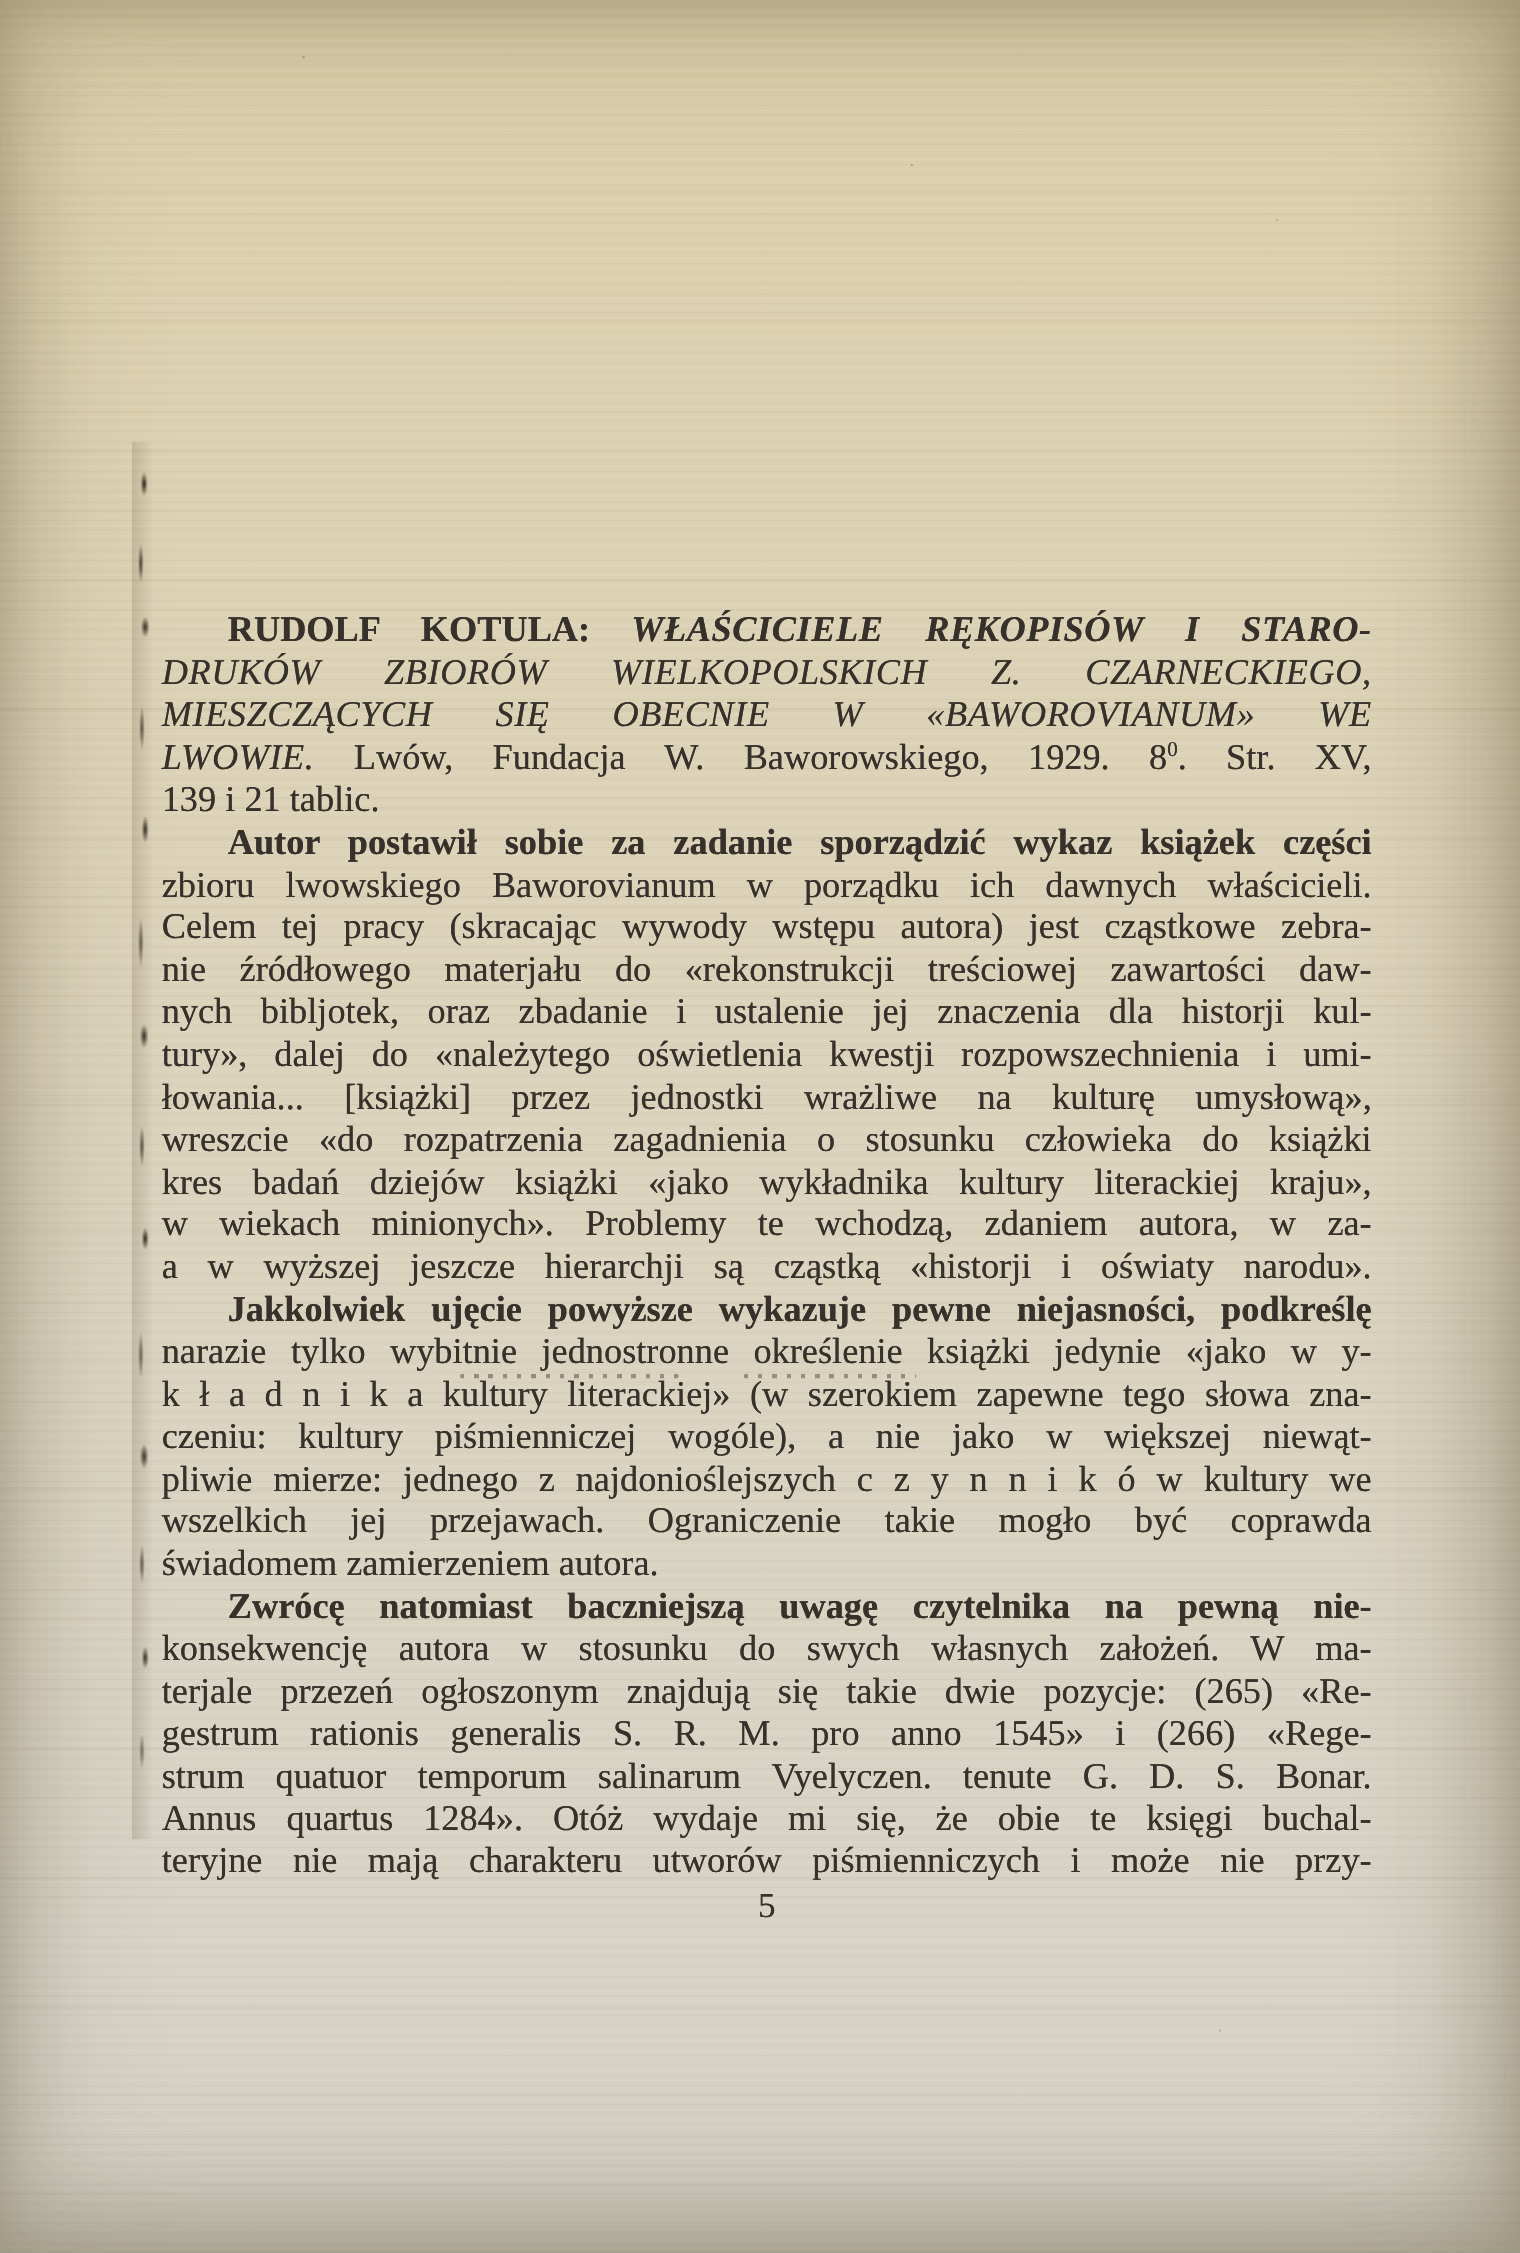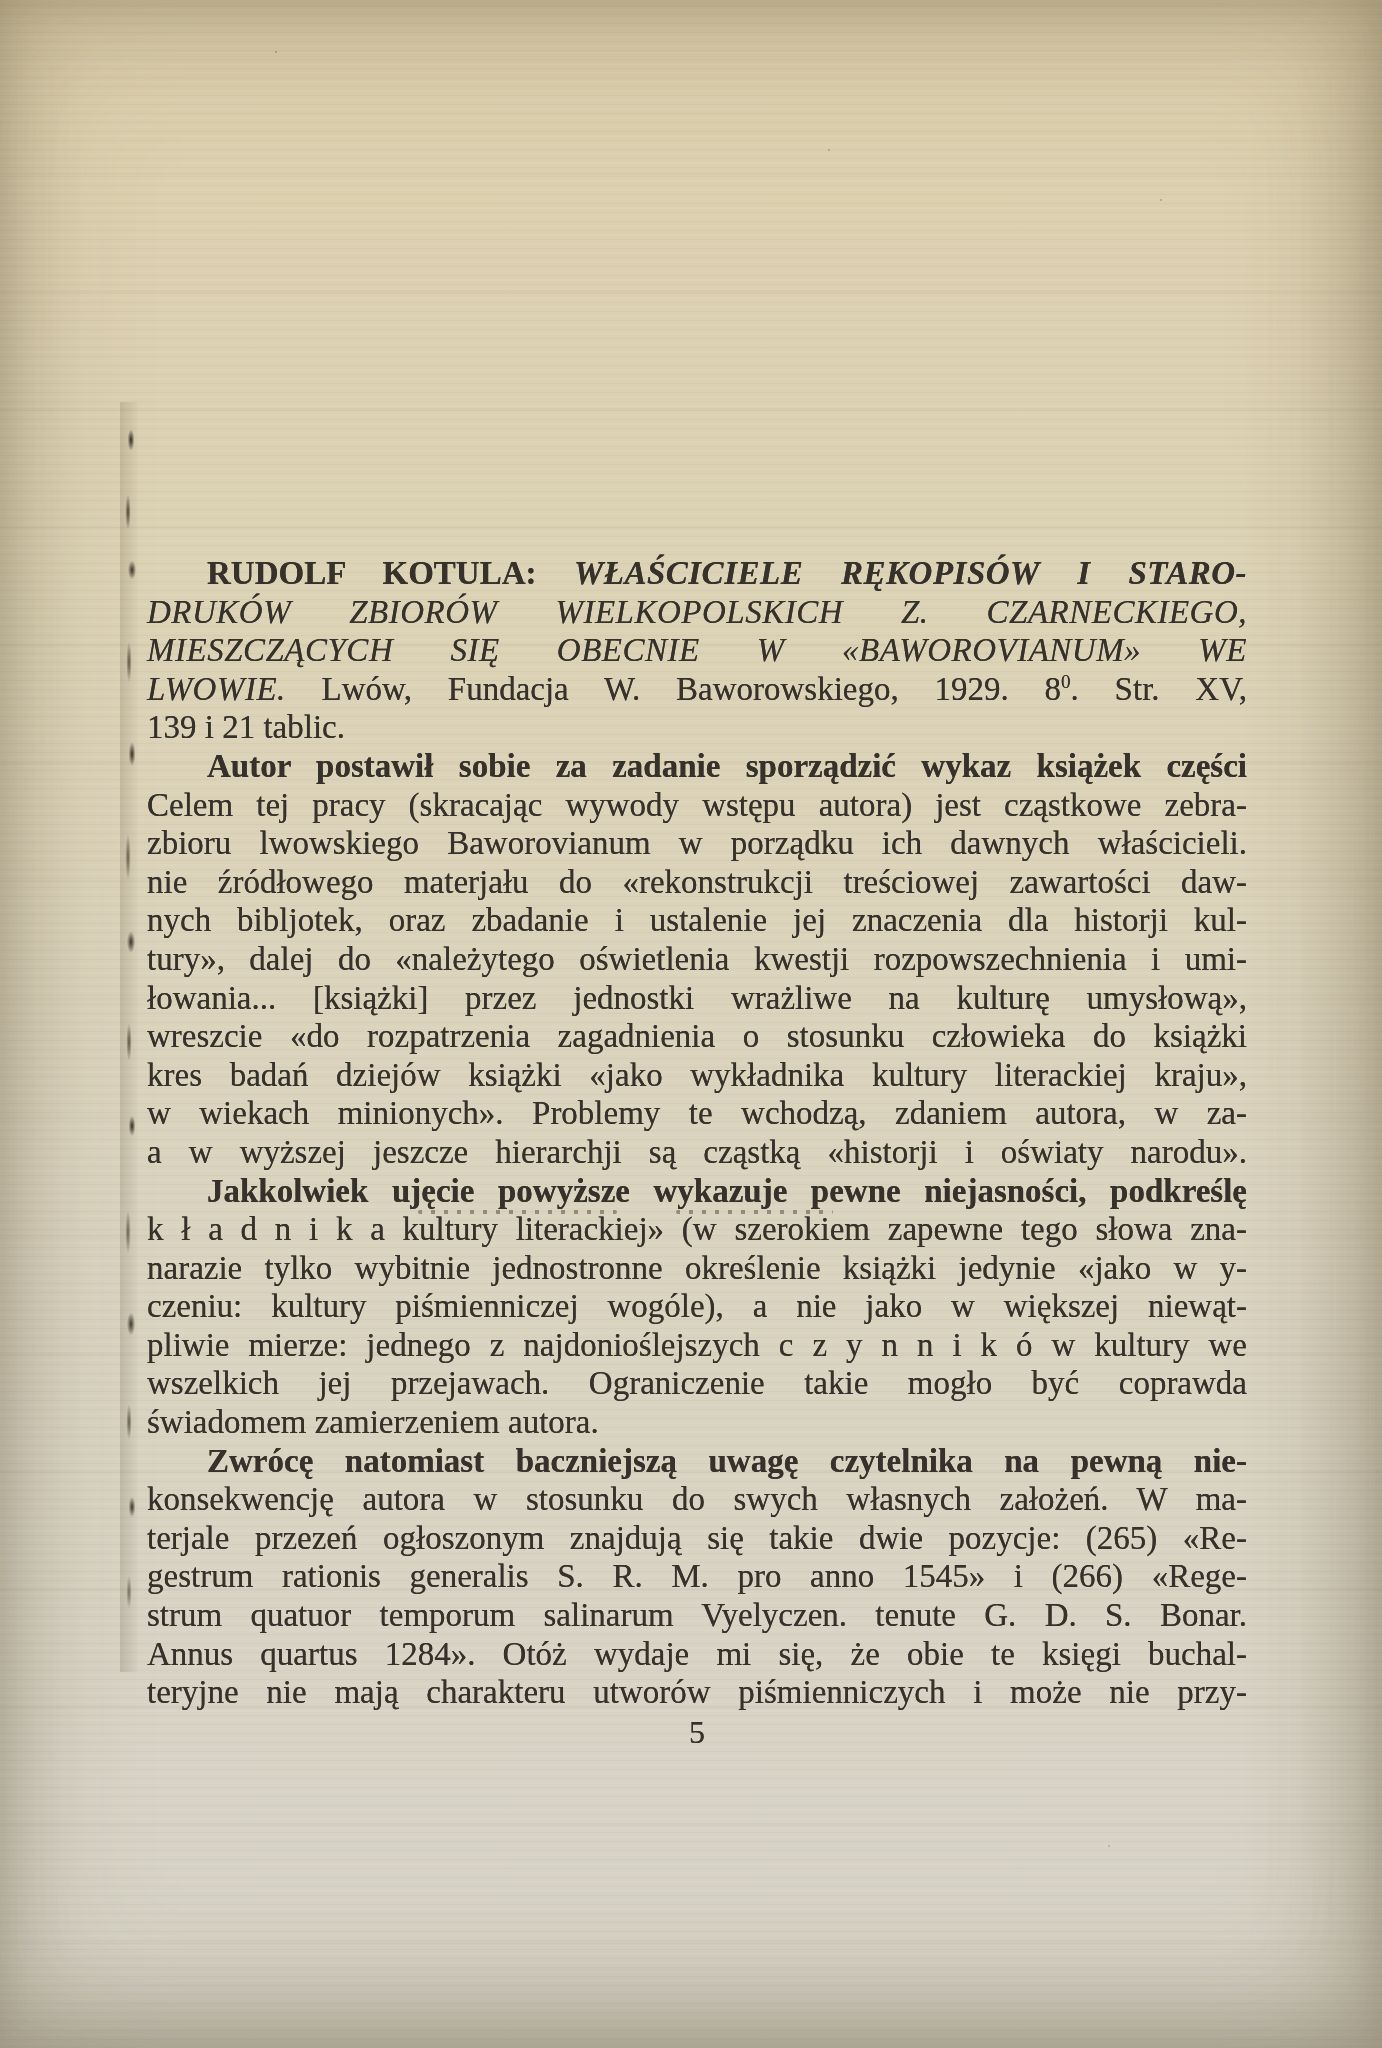--- a/index.html
+++ b/index.html
@@ -145,35 +145,35 @@
   <div class="text-block">
       <div>
         <div class="line indent"><span>RUDOLF KOTULA: </span><span class="italic">WŁAŚCICIELE RĘKOPISÓW I STARO-</span></div>
         <div class="line"><span class="italic">DRUKÓW ZBIORÓW WIELKOPOLSKICH Z. CZARNECKIEGO,</span></div>
         <div class="line"><span class="italic">MIESZCZĄCYCH SIĘ OBECNIE W «BAWOROVIANUM» WE</span></div>
         <div class="line"><span class="italic">LWOWIE.</span><span> Lwów, Fundacja W. Baworowskiego, 1929. 8</span><span class="sup">0</span><span>. Str. XV,</span></div>
         <div class="line left"><span>139 i 21 tablic.</span></div>
       </div>
       <div>
         <div class="line indent"><span>Autor postawił sobie za zadanie sporządzić wykaz książek części</span></div>
+        <div class="line"><span>zbioru lwowskiego Baworovianum w porządku ich dawnych właścicieli.</span></div>
         <div class="line"><span>Celem tej pracy (skracając wywody wstępu autora) jest cząstkowe zebra-</span></div>
-        <div class="line"><span>zbioru lwowskiego Baworovianum w porządku ich dawnych właścicieli.</span></div>
         <div class="line"><span>nie źródłowego materjału do «rekonstrukcji treściowej zawartości daw-</span></div>
         <div class="line"><span>nych bibljotek, oraz zbadanie i ustalenie jej znaczenia dla historji kul-</span></div>
         <div class="line"><span>tury», dalej do «należytego oświetlenia kwestji rozpowszechnienia i umi-</span></div>
         <div class="line"><span>łowania... [książki] przez jednostki wrażliwe na kulturę umysłową»,</span></div>
         <div class="line"><span>wreszcie «do rozpatrzenia zagadnienia o stosunku człowieka do książki</span></div>
         <div class="line"><span>kres badań dziejów książki «jako wykładnika kultury literackiej kraju»,</span></div>
         <div class="line"><span>w wiekach minionych». Problemy te wchodzą, zdaniem autora, w za-</span></div>
         <div class="line"><span>a w wyższej jeszcze hierarchji są cząstką «historji i oświaty narodu».</span></div>
       </div>
       <div>
         <div class="line indent"><span>Jakkolwiek ujęcie powyższe wykazuje pewne niejasności, podkreślę</span></div>
+        <div class="line"><span>narazie tylko wybitnie jednostronne określenie książki jedynie «jako w y-</span></div>
         <div class="line"><span>k ł a d n i k a </span><span class="pencil">kultury literackiej»</span><span class="pencil"> (w szerokiem</span><span> zapewne tego słowa zna-</span></div>
-        <div class="line"><span>narazie tylko wybitnie jednostronne określenie książki jedynie «jako w y-</span></div>
         <div class="line"><span>czeniu: kultury piśmienniczej wogóle), a nie jako w większej niewąt-</span></div>
         <div class="line"><span>pliwie mierze: jednego z najdonioślejszych c z y n n i k ó w kultury we</span></div>
         <div class="line"><span>wszelkich jej przejawach. Ograniczenie takie mogło być coprawda</span></div>
         <div class="line left"><span>świadomem zamierzeniem autora.</span></div>
       </div>
       <div>
         <div class="line indent"><span>Zwrócę natomiast baczniejszą uwagę czytelnika na pewną nie-</span></div>
         <div class="line"><span>konsekwencję autora w stosunku do swych własnych założeń. W ma-</span></div>
         <div class="line"><span>terjale przezeń ogłoszonym znajdują się takie dwie pozycje: (265) «Re-</span></div>
         <div class="line"><span>gestrum rationis generalis S. R. M. pro anno 1545» i (266) «Rege-</span></div>

